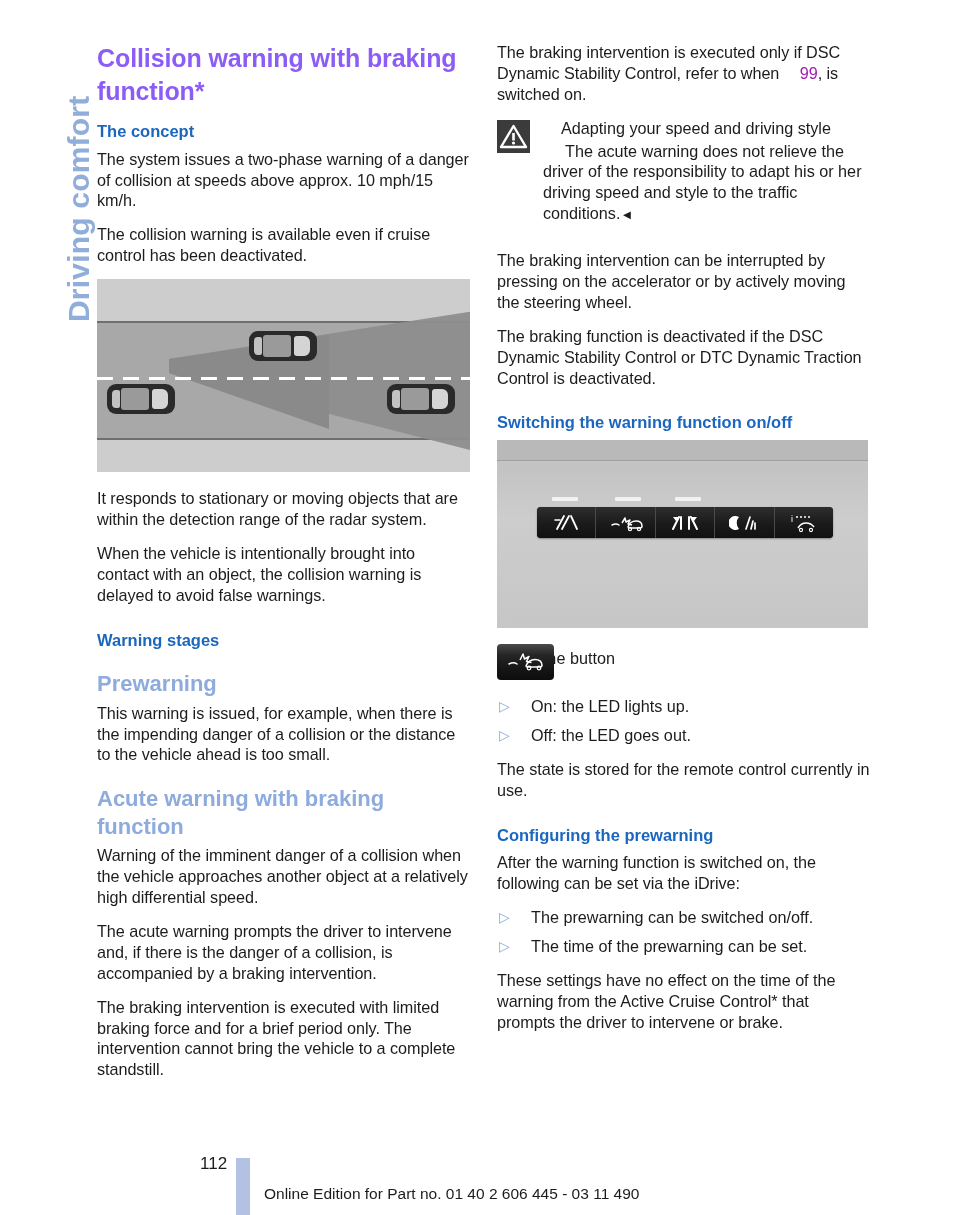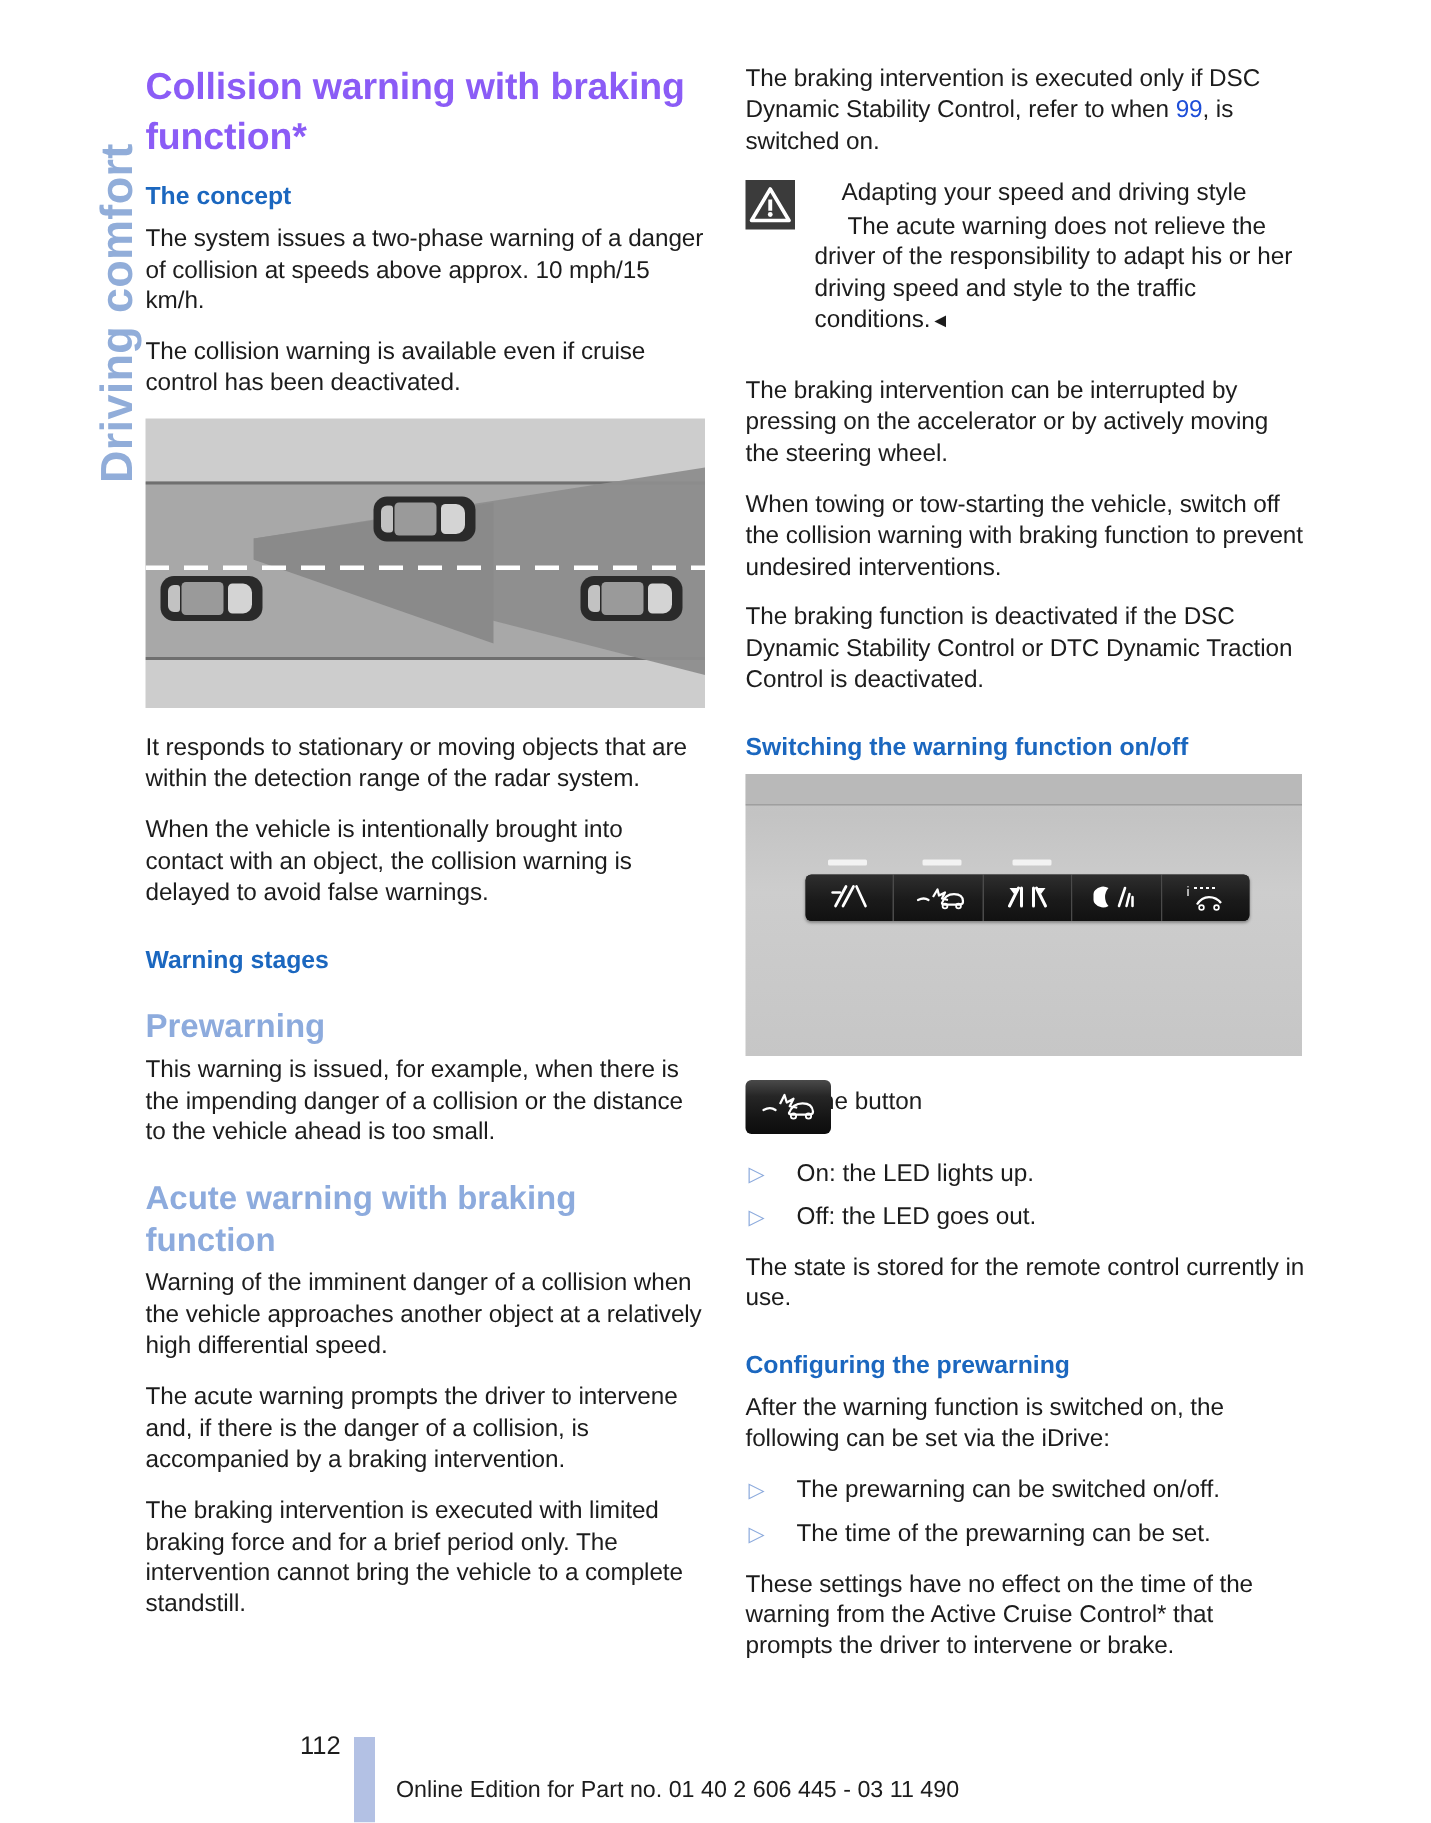--- a/index.html
+++ b/index.html
@@ -70,22 +70,23 @@
     line-height: 1.25;
   }
   p.body-text {
     font-size: 16.2px;
     line-height: 1.29;
     margin: 0 0 13px 0;
     color: #1c1c1c;
     letter-spacing: -0.05px;
   }
   a.page-link, .page-link {
-    color: #1d4ed8;
+    color: #a21caf;
     text-decoration: none;
+    margin-left: 16px;
   }
 
   
   ul.bullets {
     list-style: none;
     margin: 0 0 13px 0;
     padding: 0;
   }
   ul.bullets li {
     font-size: 16.2px;
@@ -378,21 +379,20 @@
         <circle cx="16.5" cy="23" r="1.6" fill="#ffffff"></circle>
       </svg>
     </div>
     <p class="note-title">Adapting your speed and driving style</p>
     <p class="note-body hang"><span style="display:inline-block;width:22px;"></span><span>The acute warning does not relieve the driver of the responsibility to adapt his or her driving speed and style to the traffic conditions.</span><span class="note-end">◄</span></p>
   </div>
 
   <div style="height:13px;"></div>
 
   <p class="body-text">The braking intervention can be interrupted by pressing on the accelerator or by actively moving the steering wheel.</p>
-  <p class="body-text">When towing or tow-starting the vehicle, switch off the collision warning with braking function to prevent undesired interventions.</p>
   <p class="body-text">The braking function is deactivated if the DSC Dynamic Stability Control or DTC Dynamic Traction Control is deactivated.</p>
 
   <h2 class="section-head spaced">Switching the warning function on/off</h2>
 
   <div class="figure" id="fig-panel">
     <div class="panel-topstrip"></div>
     <div class="led l1"></div>
     <div class="led l2"></div>
     <div class="led l3"></div>
     <div class="button-strip">

